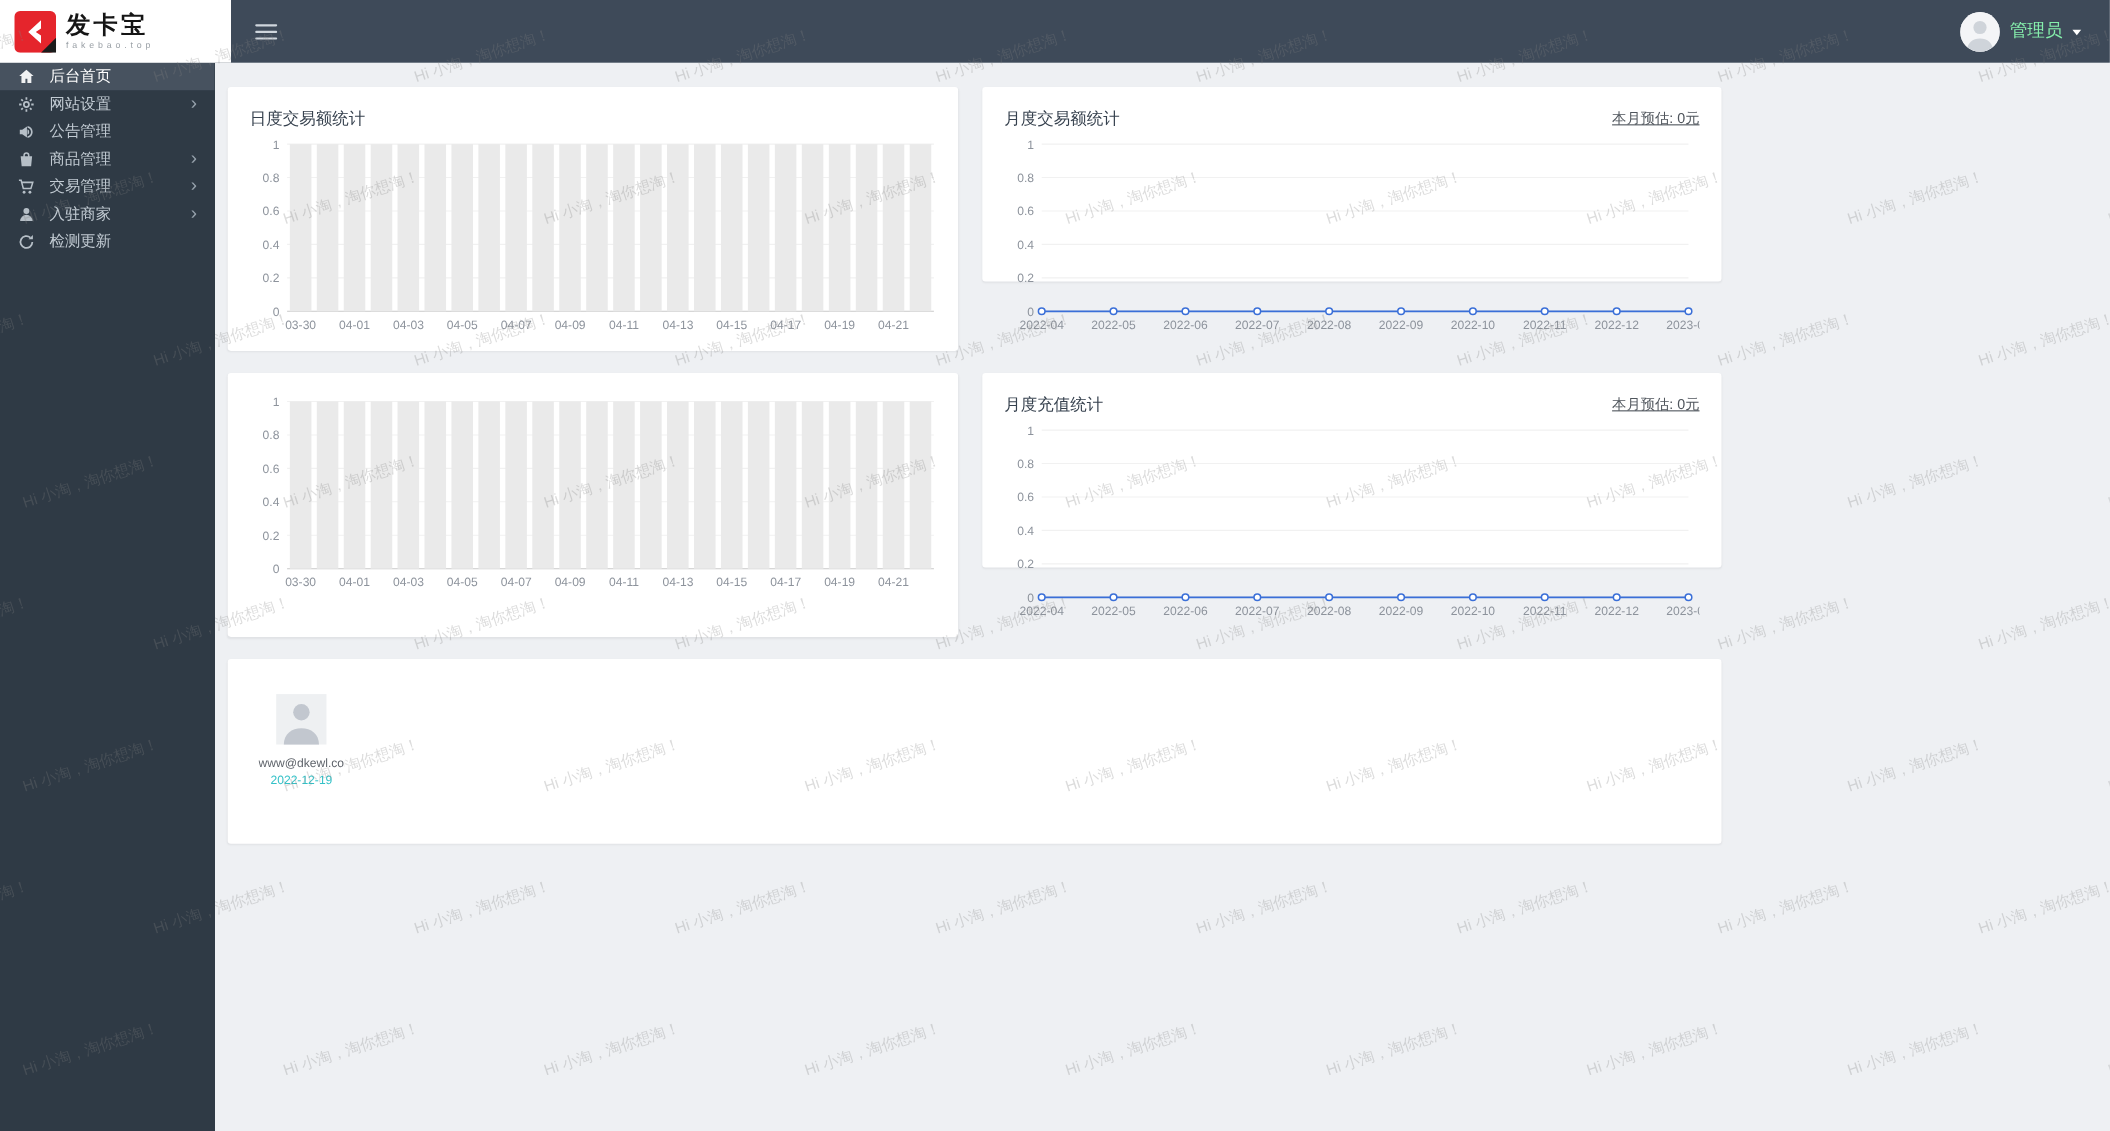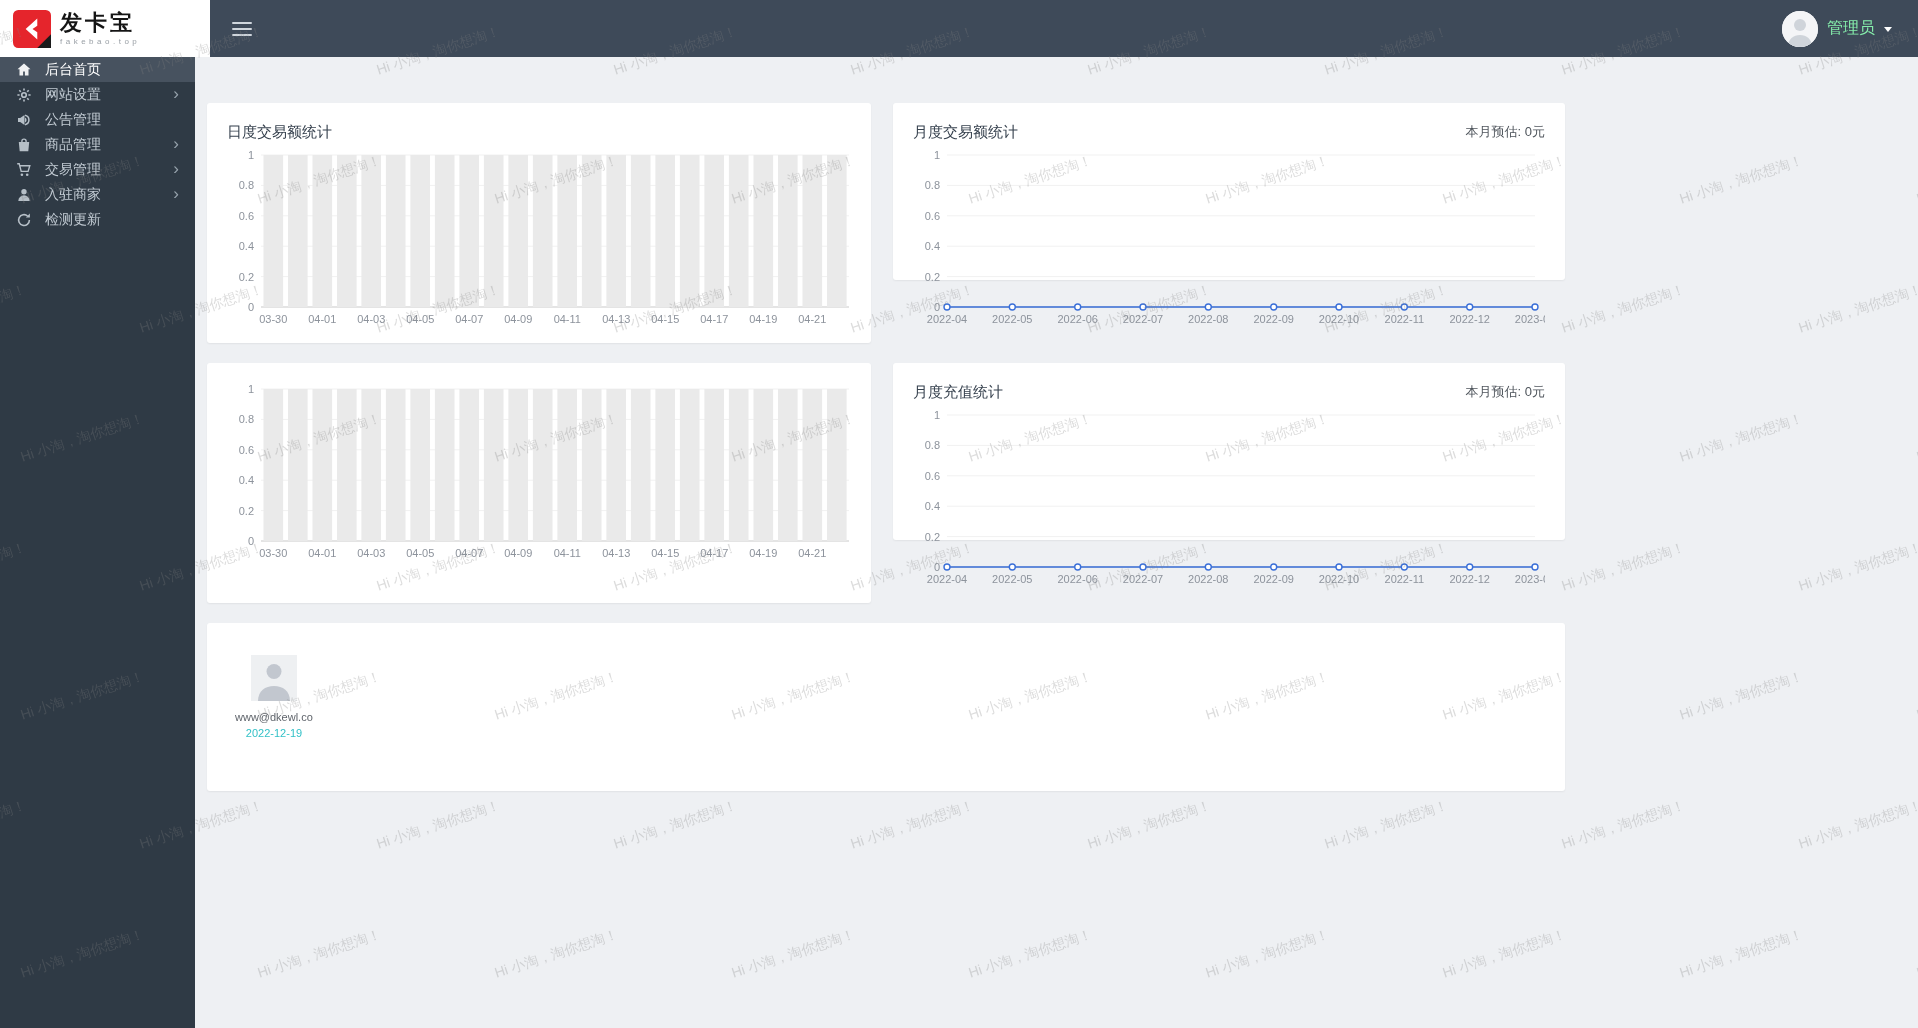--- a/index.html
+++ b/index.html
@@ -25,30 +25,30 @@
   .caret-down{ width:0; height:0; border-left:4px solid transparent; border-right:4px solid transparent;
     border-top:5px solid #fff; margin-top:2px; }
   
   .sidebar{ position:fixed; top:57px; left:0; bottom:0; width:195px; background:#2f3a45; z-index:15; }
   .side-item{ height:25px; display:flex; align-items:center; gap:13px; padding:0 16px;
     color:#c2cbd3; font-size:14px; cursor:pointer; }
   .side-item.active{ background:#47525f; color:#fff; }
   .side-item .icn{ width:16px; height:16px; flex:0 0 16px; opacity:.92; }
   .side-item .chev{ margin-left:auto; font-size:17px; line-height:1; color:#97a2ac; transform:translateY(-1px); }
   
-  .main{ margin-left:195px; padding-top:91px; }
+  .main{ margin-left:195px; padding-top:67px; }
   .content{ padding:12px 0 0 12px; width:1382px; }
   .row{ display:flex; gap:22px; margin-bottom:20px; }
   .card{ background:#fff; border-radius:3px; box-shadow:0 1px 2px rgba(0,0,0,.06);
     padding:16px 20px 6px; }
   .card.daily{ width:664px; height:240px; }
   .card.monthly{ width:672px; height:177px; }
   .card-head{ display:flex; justify-content:space-between; align-items:center; height:26px; }
   .card-title{ font-size:15px; color:#36414e; }
-  .estimate{ font-size:13px; color:#4f555c; }
+  .estimate{ font-size:13px; color:#4f555c;text-decoration:underline; }
   .chart{ height:182px; width:100%; margin-top:2px; }
   
   .card.members{ width:1358px; min-height:168px; padding:18px 20px; }
   .members-title{ font-size:15px; color:#333; padding-bottom:13px; border-bottom:1px solid #f2f3f5; }
   .member-tile{ display:inline-block; width:78px; margin:14px 0 0 8px; text-align:center; cursor:pointer; }
   .member-avatar{ width:46px; height:46px; display:inline-block; }
   .member-email{ font-size:11px; color:#5f646b; margin-top:6px; white-space:nowrap; overflow:hidden; max-width:78px; }
   .member-date{ font-size:11px; color:#33c1c7; margin-top:4px; }
   
   .wm-layer{ position:fixed; inset:0; pointer-events:none; z-index:40; overflow:hidden; }

